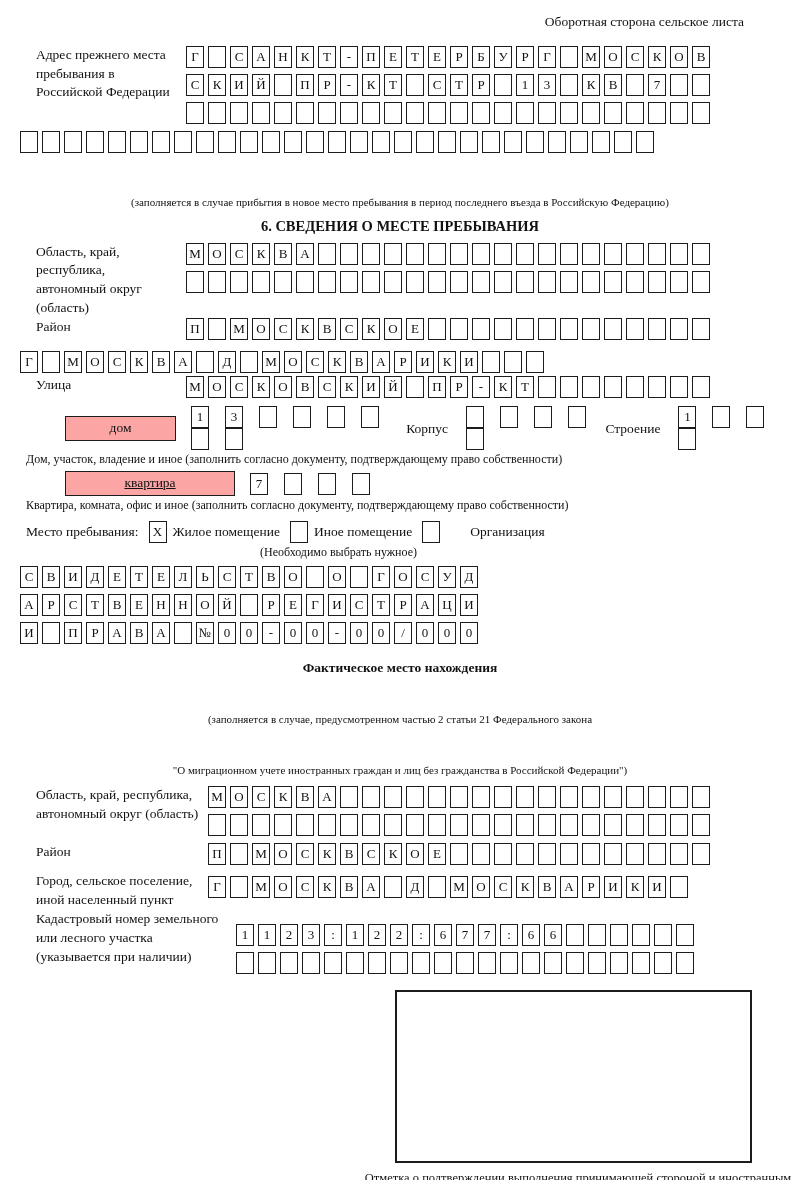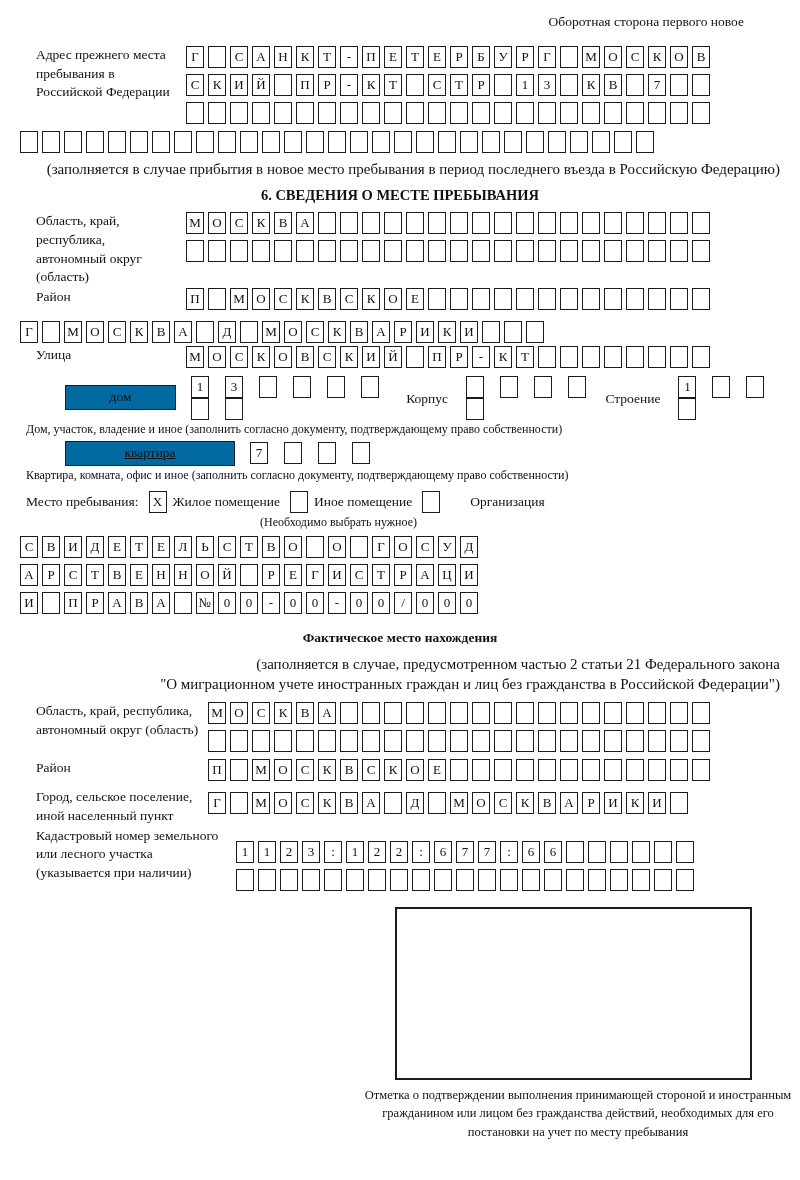--- a/index.html
+++ b/index.html
@@ -21,40 +21,40 @@
 
   .frow { display: flex; align-items: flex-start; margin-bottom: 1px; gap: 8px; }
   .flabel { flex: 0 0 auto; font-size: 13.5px; line-height: 1.38; padding-left: 16px; }
   .w158 { width: 158px; } .w180 { width: 180px; }
   .w208 { width: 208px; } .w234 { width: 234px; }
   .pt4 { padding-top: 4px; }
 
   .widebox {
     display: inline-block; border: 1.5px solid #1c1c1c; height: 25px;
     line-height: 22px; text-align: center; font-size: 13.5px;
-    vertical-align: top; margin-right: 6px; background:#0369a1;
+    vertical-align: top; margin-right: 6px; background:#fca5a5;
   }
   .inlinelabel { font-size: 13.5px; margin: 2px 8px 0 10px; }
 
-  .note-c { text-align: right; font-size: 15px; line-height: 1.35; }
+  .note-c { text-align: center; font-size: 11px; line-height: 1.35; margin-top: 36px; }
   .note-l { font-size: 12px; margin: 1px 0 4px 6px; }
   .sect-title { text-align: center; font-weight: bold; font-size: 14.5px; margin: 8px 0 8px; }
   .sub-title  { text-align: center; font-weight: bold; font-size: 13.5px; margin: 10px 0 8px; }
 
   .stayrow { display: flex; align-items: center; font-size: 13.5px; margin: 8px 0 2px 6px; }
   .stayrow .cell { margin: 0 6px 0 10px; }
   .stay-note { font-size: 12px; margin-left: 240px; margin-bottom: 6px; }
 
   .stamp { border: 2px solid #1c1c1c; width: 357px; height: 173px; margin: 10px 0 6px 375px; background:#fff; }
   .mark-note { width: 444px; margin-left: 336px; text-align: center; font-size: 12.5px; line-height: 1.5; }
 </style>
 </head>
 <body>
 
-<div class="hdr">Оборотная сторона первого новое</div>
+<div class="hdr">Оборотная сторона сельское листа</div>
 
 <div class="frow">
   <div class="flabel w158">Адрес прежнего места пребывания в Российской Федерации</div>
   <div>
     <div class="cellrow"><span class="cell">Г</span><span class="cell"></span><span class="cell">С</span><span class="cell">А</span><span class="cell">Н</span><span class="cell">К</span><span class="cell">Т</span><span class="cell">-</span><span class="cell">П</span><span class="cell">Е</span><span class="cell">Т</span><span class="cell">Е</span><span class="cell">Р</span><span class="cell">Б</span><span class="cell">У</span><span class="cell">Р</span><span class="cell">Г</span><span class="cell"></span><span class="cell">М</span><span class="cell">О</span><span class="cell">С</span><span class="cell">К</span><span class="cell">О</span><span class="cell">В</span></div>
     <div class="cellrow"><span class="cell">С</span><span class="cell">К</span><span class="cell">И</span><span class="cell">Й</span><span class="cell"></span><span class="cell">П</span><span class="cell">Р</span><span class="cell">-</span><span class="cell">К</span><span class="cell">Т</span><span class="cell"></span><span class="cell">С</span><span class="cell">Т</span><span class="cell">Р</span><span class="cell"></span><span class="cell">1</span><span class="cell">3</span><span class="cell"></span><span class="cell">К</span><span class="cell">В</span><span class="cell"></span><span class="cell">7</span><span class="cell"></span><span class="cell"></span></div>
     <div class="cellrow"><span class="cell"></span><span class="cell"></span><span class="cell"></span><span class="cell"></span><span class="cell"></span><span class="cell"></span><span class="cell"></span><span class="cell"></span><span class="cell"></span><span class="cell"></span><span class="cell"></span><span class="cell"></span><span class="cell"></span><span class="cell"></span><span class="cell"></span><span class="cell"></span><span class="cell"></span><span class="cell"></span><span class="cell"></span><span class="cell"></span><span class="cell"></span><span class="cell"></span><span class="cell"></span><span class="cell"></span></div>
   </div>
 </div>
 <div class="cellrow"><span class="cell"></span><span class="cell"></span><span class="cell"></span><span class="cell"></span><span class="cell"></span><span class="cell"></span><span class="cell"></span><span class="cell"></span><span class="cell"></span><span class="cell"></span><span class="cell"></span><span class="cell"></span><span class="cell"></span><span class="cell"></span><span class="cell"></span><span class="cell"></span><span class="cell"></span><span class="cell"></span><span class="cell"></span><span class="cell"></span><span class="cell"></span><span class="cell"></span><span class="cell"></span><span class="cell"></span><span class="cell"></span><span class="cell"></span><span class="cell"></span><span class="cell"></span><span class="cell"></span></div>

